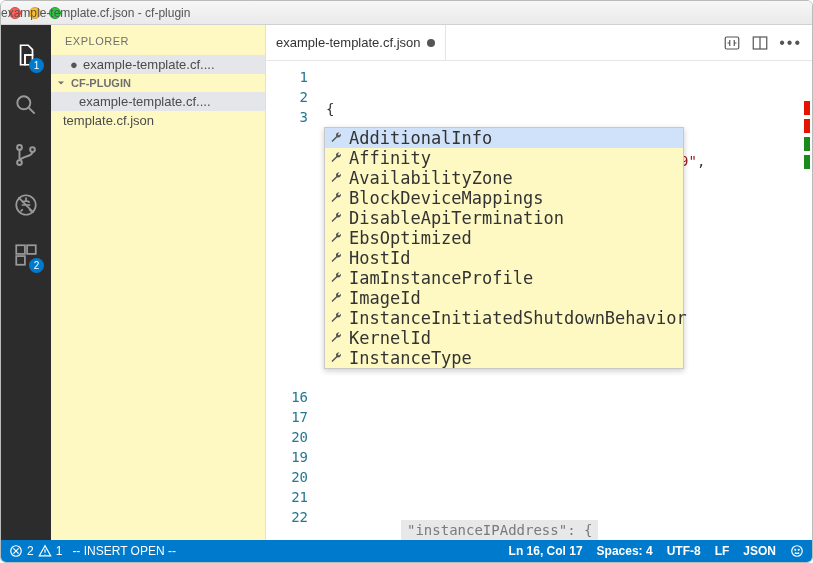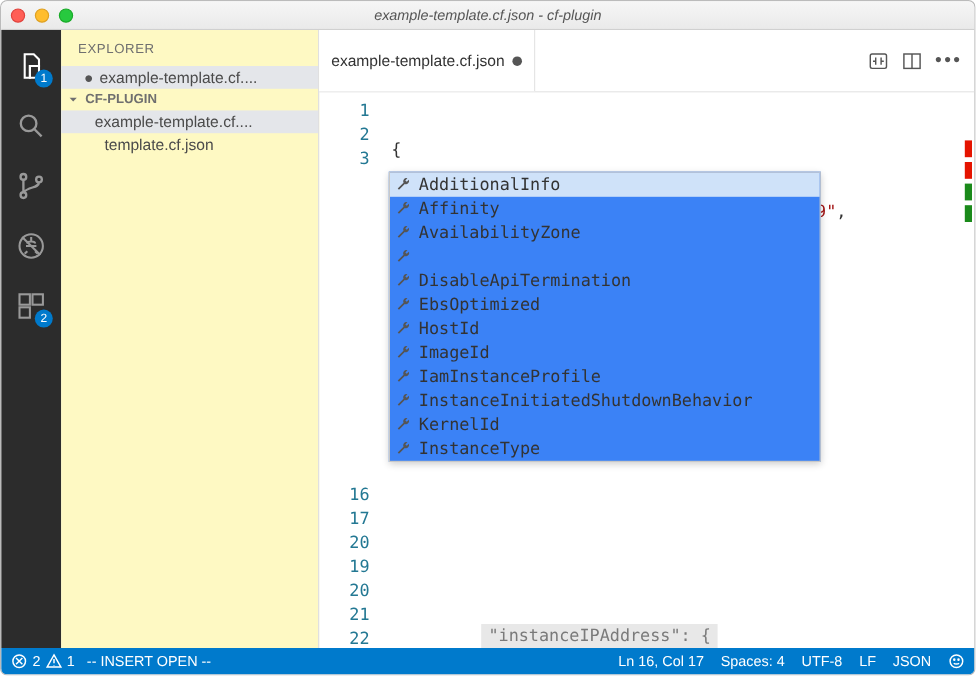--- a/index.html
+++ b/index.html
@@ -4,63 +4,63 @@
 <style>
 * { margin:0; padding:0; box-sizing:border-box; }
 body { font-family:-apple-system,BlinkMacSystemFont,"Segoe UI",sans-serif; font-size:13px; color:#333; background:#fff; overflow:hidden; width:813px; height:563px; }
 .window { width:813px; height:563px; display:flex; flex-direction:column; border:1px solid #bbb; border-radius:6px; overflow:hidden; }
 .titlebar { height:24px; background:linear-gradient(#f6f6f6,#eaeaea); border-bottom:1px solid #d0d0d0; display:flex; align-items:center; padding:0 8px; position:relative; }
 .traffic { display:flex; gap:8px; }
 .traffic span { width:12px; height:12px; border-radius:50%; display:block; }
 .tl-close{background:#ff5f56;border:1px solid #e0443e;}
 .tl-min{background:#ffbd2e;border:1px solid #dea123;}
 .tl-max{background:#27c93f;border:1px solid #1aab29;}
-.title-text{position:absolute;left:0;right:0;text-align:center;font-size:12px;color:#555;pointer-events:none;font-style:italic;}
+.title-text{position:absolute;left:0;right:0;text-align:left;font-size:12px;color:#555;pointer-events:none;}
 .body { flex:1; display:flex; min-height:0; }
 .activitybar { width:50px; background:#2c2c2c; display:flex; flex-direction:column; align-items:center; padding-top:8px; gap:6px; }
 .ab-item { width:48px; height:44px; display:flex; align-items:center; justify-content:center; position:relative; color:#999; cursor:pointer; }
 .ab-item.active { color:#fff; }
 .ab-item svg { width:26px; height:26px; }
 .badge { position:absolute; bottom:4px; right:6px; background:#007acc; color:#fff; border-radius:8px; font-size:10px; min-width:15px; height:15px; display:flex; align-items:center; justify-content:center; padding:0 4px; }
 .sidebar { width:215px; background:#fef9c3; border-right:1px solid #e0e0e0; display:flex; flex-direction:column; }
 .sb-title { font-size:11px; color:#6f6f6f; letter-spacing:.5px; padding:10px 14px 8px; }
 .sb-section-header { display:flex; align-items:center; gap:4px; padding:3px 4px; font-size:11px; font-weight:700; color:#6f6f6f; cursor:pointer; }
 .sb-section-header .chev { width:12px; height:12px; }
 .unsaved-pill { background:#bdbdbd; color:#fff; border-radius:6px; font-size:9px; padding:1px 5px; margin-left:4px; }
 .sb-children { padding:0; }
 .sb-item { display:flex; align-items:center; gap:4px; padding:2px 6px 2px 18px; font-size:13px; color:#4b4b4b; cursor:pointer; white-space:nowrap; overflow:hidden; text-overflow:ellipsis; }
 .sb-item.active { background:#e4e6ea; }
 .sb-item .dot { width:10px; display:inline-flex; justify-content:center; color:#555; }
 .editor-area { flex:1; display:flex; flex-direction:column; min-width:0; }
-.tabbar { height:52px; display:flex; align-items:stretch; border-bottom:1px solid #e5e5e5; }
+.tabbar { height:36px; display:flex; align-items:stretch; border-bottom:1px solid #e5e5e5; }
 .tab { display:flex; align-items:center; padding:0 10px; border-right:1px solid #e5e5e5; font-size:13px; color:#333; background:#fff; gap:6px; cursor:pointer; }
 .tab .mod-dot { width:8px; height:8px; border-radius:50%; background:#555; }
 .tab-actions { margin-left:auto; display:flex; align-items:center; gap:10px; padding:0 10px; color:#555; }
 .tab-actions svg { width:18px; height:18px; cursor:pointer; }
 .dots { font-size:16px; letter-spacing:2px; cursor:pointer; }
 .editor-body { flex:1; display:flex; font-family:Menlo,Consolas,monospace; font-size:14px; position:relative; overflow:hidden; }
 .gutter { width:60px; text-align:right; color:#237893; padding-top:6px; }
 .gutter .ln { height:20px; line-height:20px; padding-right:18px; }
 .code { flex:1; padding-top:6px; position:relative; white-space:pre; }
 .code-line { height:20px; line-height:20px; }
 .tok-brace { color:#333; }
 .tok-key { color:#0451a5; }
 .tok-str { color:#a31515; }
 .tok-col { color:#333; }
-.autocomplete { position:absolute; left:58px; top:66px; width:360px; background:#3b82f6; border:1px solid #c8c8c8; box-shadow:0 2px 6px rgba(0,0,0,.2); font-family:Menlo,Consolas,monospace; font-size:14px; z-index:10; }
+.autocomplete { position:absolute; left:58px; top:66px; width:360px; background:#fef9c3; border:1px solid #c8c8c8; box-shadow:0 2px 6px rgba(0,0,0,.2); font-family:Menlo,Consolas,monospace; font-size:17px; z-index:10; }
 .ac-row { display:flex; align-items:center; height:20px; padding:0 4px; gap:6px; cursor:pointer; }
 .ac-row.sel { background:#cfe2f9; }
 .ac-icon { width:14px; height:14px; color:#555; flex-shrink:0; }
 .slice { position:absolute; right:2px; top:40px; width:6px; display:flex; flex-direction:column; gap:4px; }
 .slice span{height:14px;display:block;}
 .slice .r{background:#e51400;}
 .slice .g{background:#1a8a1a;}
 .statusbar { height:22px; background:#007acc; color:#fff; display:flex; align-items:center; font-size:12px; padding:0 8px; gap:14px; }
 .statusbar .left { display:flex; align-items:center; gap:10px; }
-.statusbar .right { margin-left:auto; display:flex; align-items:center; gap:14px; }
+.statusbar .right { margin-left:auto; display:flex; align-items:center; gap:14px;font-weight:bold; }
 .statusbar .seg { display:flex; align-items:center; gap:4px; cursor:pointer; }
 .statusbar svg { width:14px; height:14px; }
 .ghost-line { position:absolute; left:75px; bottom:0; height:20px; line-height:20px; background:#e8e8e8; color:#7a7a7a; padding:0 6px; font-family:Menlo,Consolas,monospace; font-size:14px; }
 </style>
 </head>
 <body>
 <div class="window">
 <div class="titlebar">
   <div class="traffic">
     <span class="tl-close"></span>
@@ -119,21 +119,21 @@
   <div class="sb-section-header">
     <svg class="chev" viewBox="0 0 16 16" fill="#6f6f6f">
             <path d="M4 6l4 4 4-4z"></path>
           </svg>
     <span>CF-PLUGIN</span>
   </div>
   <div class="sb-children">
     <div class="sb-item active" style="padding-left:28px">
       <span>example-template.cf....</span>
     </div>
-    <div class="sb-item" style="padding-left:36px">
+    <div class="sb-item" style="padding-left:12px">
       <span>template.cf.json</span>
     </div>
   </div>
 </div>
 <div class="editor-area">
   <div class="tabbar">
     <div class="tab">
       <span>example-template.cf.json</span>
       <span class="mod-dot"></span>
     </div>
@@ -193,20 +193,21 @@
               <div class="ac-row">
                 <svg class="ac-icon" viewBox="0 0 16 16" fill="#555">
                   <path d="M13.5 3.5a3 3 0 0 1-4 3.7L4 12.7 2.8 11.5l5.5-5.5A3 3 0 0 1 12 1.8l-2 2 1.4 1.4 2-2z"></path>
                 </svg>
                 <span>AvailabilityZone</span>
               </div>
               <div class="ac-row">
                 <svg class="ac-icon" viewBox="0 0 16 16" fill="#555">
                   <path d="M13.5 3.5a3 3 0 0 1-4 3.7L4 12.7 2.8 11.5l5.5-5.5A3 3 0 0 1 12 1.8l-2 2 1.4 1.4 2-2z"></path>
                 </svg>
+                <span>BlockDeviceMappings</span>
               </div>
               <div class="ac-row">
                 <svg class="ac-icon" viewBox="0 0 16 16" fill="#555">
                   <path d="M13.5 3.5a3 3 0 0 1-4 3.7L4 12.7 2.8 11.5l5.5-5.5A3 3 0 0 1 12 1.8l-2 2 1.4 1.4 2-2z"></path>
                 </svg>
                 <span>DisableApiTermination</span>
               </div>
               <div class="ac-row">
                 <svg class="ac-icon" viewBox="0 0 16 16" fill="#555">
                   <path d="M13.5 3.5a3 3 0 0 1-4 3.7L4 12.7 2.8 11.5l5.5-5.5A3 3 0 0 1 12 1.8l-2 2 1.4 1.4 2-2z"></path>
@@ -216,27 +217,27 @@
               <div class="ac-row">
                 <svg class="ac-icon" viewBox="0 0 16 16" fill="#555">
                   <path d="M13.5 3.5a3 3 0 0 1-4 3.7L4 12.7 2.8 11.5l5.5-5.5A3 3 0 0 1 12 1.8l-2 2 1.4 1.4 2-2z"></path>
                 </svg>
                 <span>HostId</span>
               </div>
               <div class="ac-row">
                 <svg class="ac-icon" viewBox="0 0 16 16" fill="#555">
                   <path d="M13.5 3.5a3 3 0 0 1-4 3.7L4 12.7 2.8 11.5l5.5-5.5A3 3 0 0 1 12 1.8l-2 2 1.4 1.4 2-2z"></path>
                 </svg>
+                <span>IamInstanceProfile</span>
+              </div>
+              <div class="ac-row">
+                <svg class="ac-icon" viewBox="0 0 16 16" fill="#555">
+                  <path d="M13.5 3.5a3 3 0 0 1-4 3.7L4 12.7 2.8 11.5l5.5-5.5A3 3 0 0 1 12 1.8l-2 2 1.4 1.4 2-2z"></path>
+                </svg>
                 <span>ImageId</span>
-              </div>
-              <div class="ac-row">
-                <svg class="ac-icon" viewBox="0 0 16 16" fill="#555">
-                  <path d="M13.5 3.5a3 3 0 0 1-4 3.7L4 12.7 2.8 11.5l5.5-5.5A3 3 0 0 1 12 1.8l-2 2 1.4 1.4 2-2z"></path>
-                </svg>
-                <span>IamInstanceProfile</span>
               </div>
               <div class="ac-row">
                 <svg class="ac-icon" viewBox="0 0 16 16" fill="#555">
                   <path d="M13.5 3.5a3 3 0 0 1-4 3.7L4 12.7 2.8 11.5l5.5-5.5A3 3 0 0 1 12 1.8l-2 2 1.4 1.4 2-2z"></path>
                 </svg>
                 <span>InstanceInitiatedShutdownBehavior</span>
               </div>
               <div class="ac-row">
                 <svg class="ac-icon" viewBox="0 0 16 16" fill="#555">
                   <path d="M13.5 3.5a3 3 0 0 1-4 3.7L4 12.7 2.8 11.5l5.5-5.5A3 3 0 0 1 12 1.8l-2 2 1.4 1.4 2-2z"></path>

